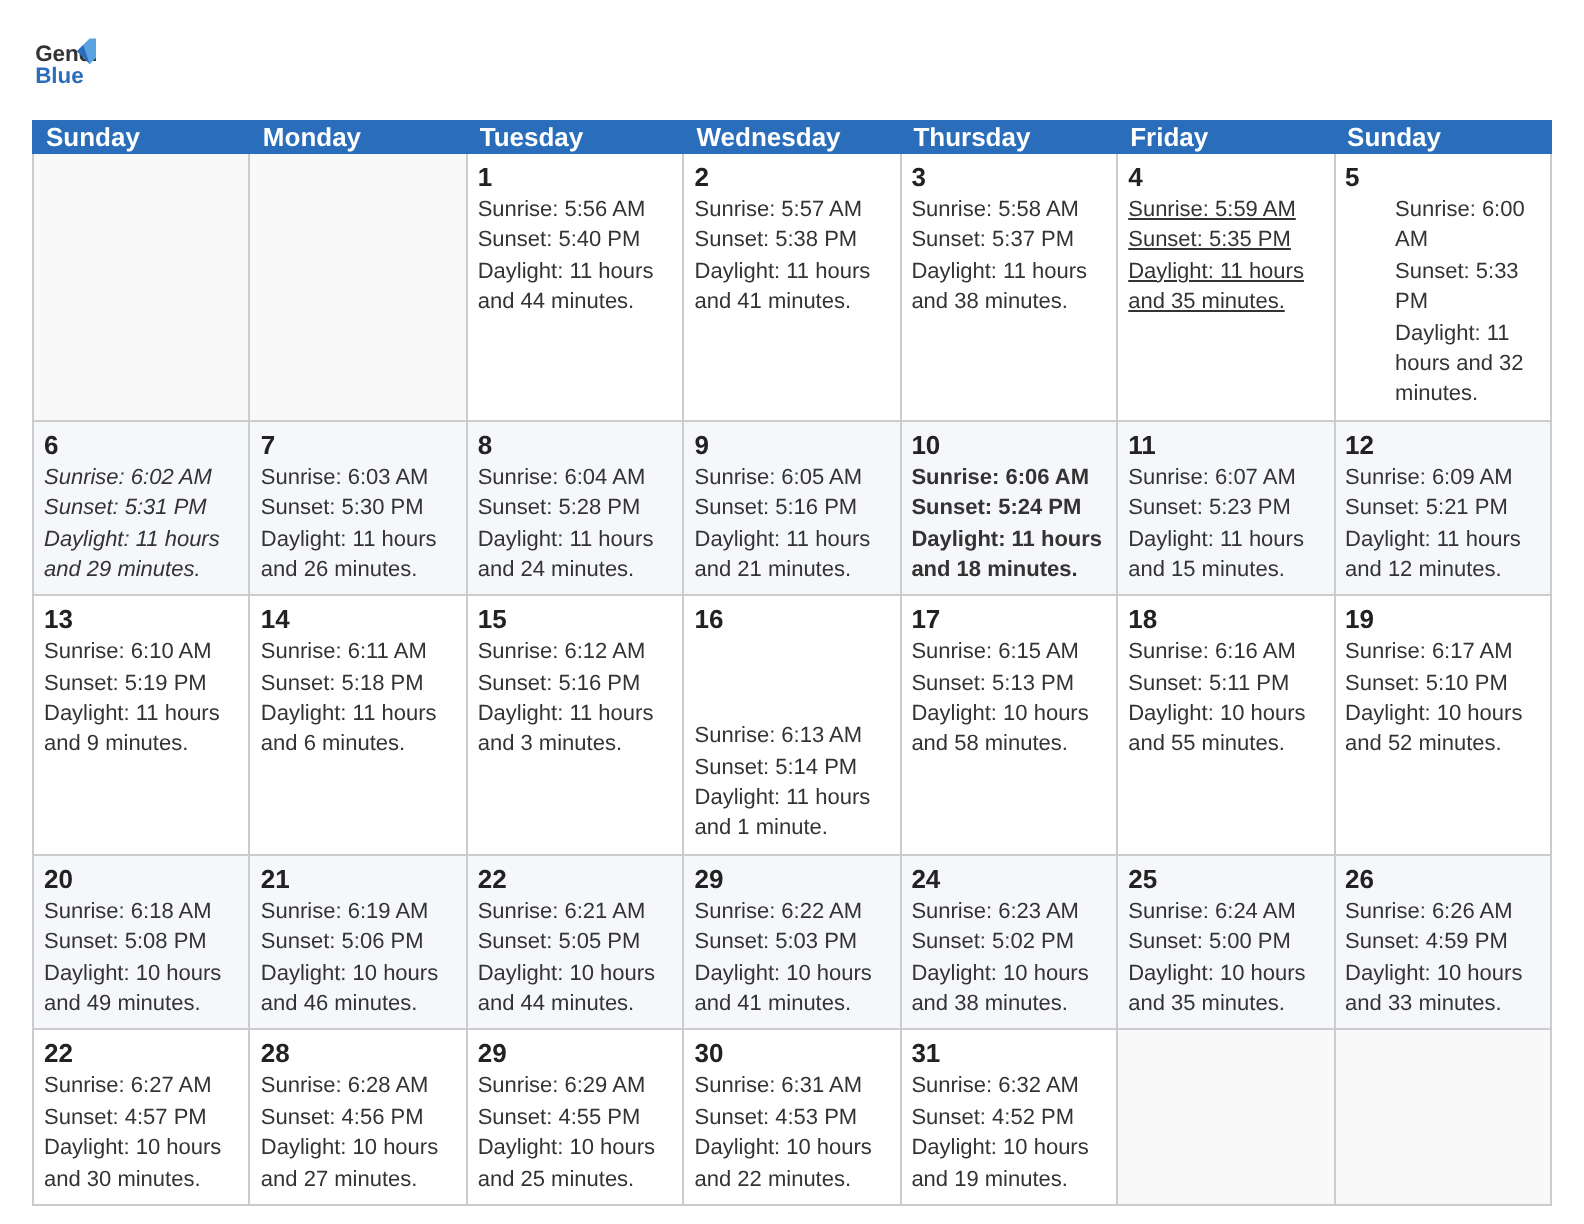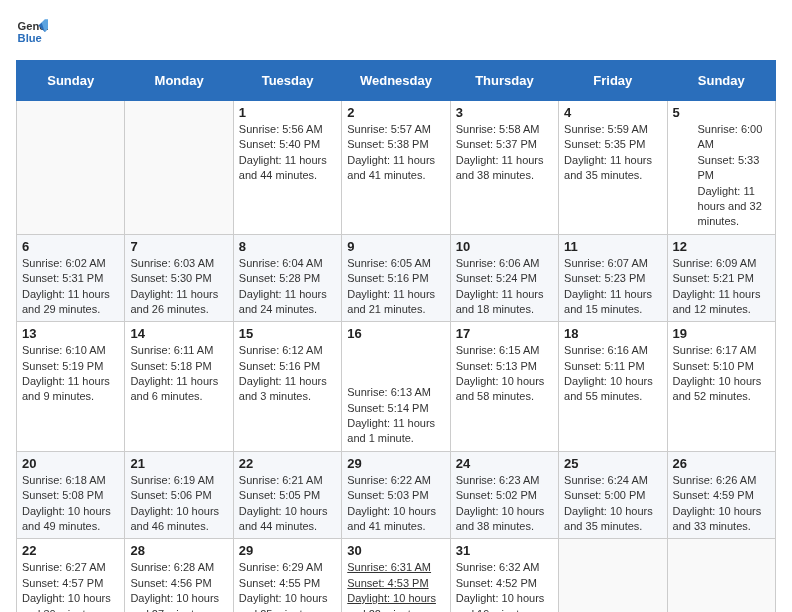--- a/index.html
+++ b/index.html
@@ -38,22 +38,22 @@
       color: #444;
     }
     .calendar {
       width: 100%;
       border-collapse: collapse;
       font-size: 11px;
     }
     .calendar th {
       background: #2a6ebb;
       color: #fff;
-      text-align: center;
-      padding: 12px 6px;
+      text-align: left;
+      padding: 0 6px;
       font-size: 13px;
       border: 1px solid #2a6ebb;
     }
     .calendar td {
       border: 1px solid #ccc;
       vertical-align: top;
       padding: 4px 5px;
       width: 108px;
       min-height: 70px;
       background: #fff;
@@ -124,35 +124,35 @@
 Daylight: 11 hours and 41 minutes.</div>
         </td>
         <td>
           <span class="day-number">3</span>
           <div class="day-detail" style="white-space: pre-line;">Sunrise: 5:58 AM
 Sunset: 5:37 PM
 Daylight: 11 hours and 38 minutes.</div>
         </td>
         <td>
           <span class="day-number">4</span>
-          <div class="day-detail" style="white-space: pre-line;">Sunrise: 5:59 AM
+          <div class="day-detail" style="white-space: pre-line; text-decoration: underline;">Sunrise: 5:59 AM
 Sunset: 5:35 PM
 Daylight: 11 hours and 35 minutes.</div>
         </td>
         <td>
           <span class="day-number">5</span>
           <div class="day-detail" style="white-space: pre-line; margin-left: 25px;">Sunrise: 6:00 AM
 Sunset: 5:33 PM
 Daylight: 11 hours and 32 minutes.</div>
         </td>
       </tr>
       <tr>
         <td>
           <span class="day-number">6</span>
-          <div class="day-detail" style="white-space: pre-line;">Sunrise: 6:02 AM
+          <div class="day-detail" style="white-space: pre-line; font-style: italic;">Sunrise: 6:02 AM
 Sunset: 5:31 PM
 Daylight: 11 hours and 29 minutes.</div>
         </td>
         <td>
           <span class="day-number">7</span>
           <div class="day-detail" style="white-space: pre-line;">Sunrise: 6:03 AM
 Sunset: 5:30 PM
 Daylight: 11 hours and 26 minutes.</div>
         </td>
         <td>
@@ -162,21 +162,21 @@
 Daylight: 11 hours and 24 minutes.</div>
         </td>
         <td>
           <span class="day-number">9</span>
           <div class="day-detail" style="white-space: pre-line;">Sunrise: 6:05 AM
 Sunset: 5:16 PM
 Daylight: 11 hours and 21 minutes.</div>
         </td>
         <td>
           <span class="day-number">10</span>
-          <div class="day-detail" style="white-space: pre-line;">Sunrise: 6:06 AM
+          <div class="day-detail" style="white-space: pre-line; font-weight: bold;">Sunrise: 6:06 AM
 Sunset: 5:24 PM
 Daylight: 11 hours and 18 minutes.</div>
         </td>
         <td>
           <span class="day-number">11</span>
           <div class="day-detail" style="white-space: pre-line;">Sunrise: 6:07 AM
 Sunset: 5:23 PM
 Daylight: 11 hours and 15 minutes.</div>
         </td>
         <td>
@@ -288,21 +288,21 @@
 Daylight: 10 hours and 27 minutes.</div>
         </td>
         <td>
           <span class="day-number">29</span>
           <div class="day-detail" style="white-space: pre-line;">Sunrise: 6:29 AM
 Sunset: 4:55 PM
 Daylight: 10 hours and 25 minutes.</div>
         </td>
         <td>
           <span class="day-number">30</span>
-          <div class="day-detail" style="white-space: pre-line; text-decoration: underline;">Sunrise: 6:31 AM
+          <div class="day-detail" style="white-space: pre-line;">Sunrise: 6:31 AM
 Sunset: 4:53 PM
 Daylight: 10 hours and 22 minutes.</div>
         </td>
         <td>
           <span class="day-number">31</span>
           <div class="day-detail" style="white-space: pre-line;">Sunrise: 6:32 AM
 Sunset: 4:52 PM
 Daylight: 10 hours and 19 minutes.</div>
         </td>
         <td class="empty-cell"></td>

